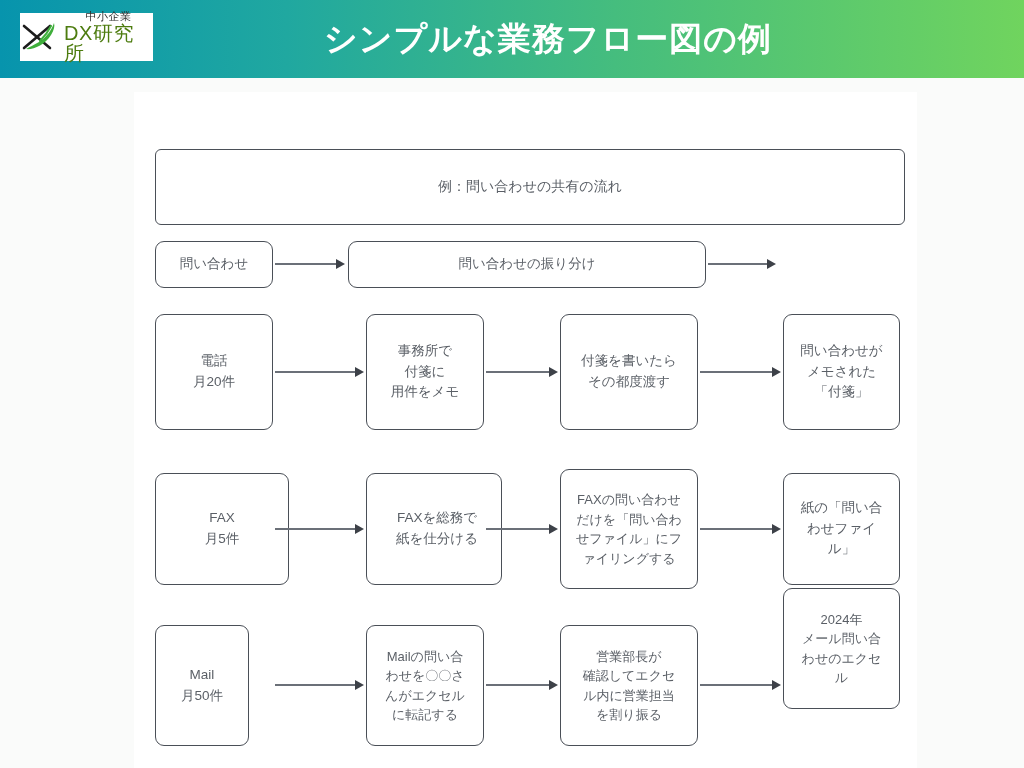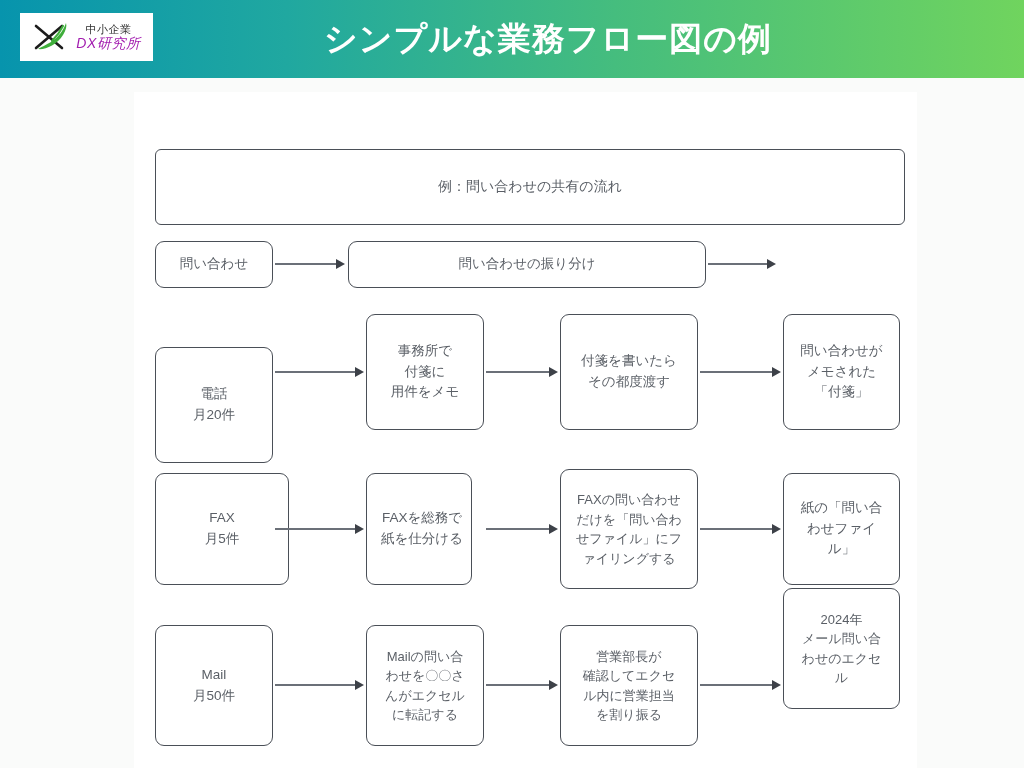--- a/index.html
+++ b/index.html
@@ -42,25 +42,24 @@
     align-items: center;
     line-height: 1;
   }
   #logo-top-text {
     font-size: 11px;
     color: #2b2b2b;
     letter-spacing: 0.5px;
     margin-bottom: 1px;
   }
   #logo-main-text {
-    font-size: 14px;
-    color: #a21caf;
+    font-size: 20px;
+    color: #4d7c0f;
     letter-spacing: 0.6px;
     font-weight: 500;
-    font-style: italic;
   }
   #header-title {
     position: absolute;
     left: 0; top: 0;
     width: 1024px; height: 78px;
     display: flex;
     align-items: center;
     justify-content: center;
     color: #ffffff;
     font-size: 33px;
@@ -160,21 +159,21 @@
   <div class="arrow" style="left:275px; top:258px; width:70px;">
     <span class="shaft"></span>
     <span class="head"></span>
   </div>
   <div class="fbox" style="left:348px; top:241px; width:358px; height:47px;">問い合わせの振り分け</div>
   <div class="arrow" style="left:708px; top:258px; width:68px;">
     <span class="shaft"></span>
     <span class="head"></span>
   </div>
 
-  <div class="fbox" style="left:155px; top:314px; width:118px; height:116px;margin-top:33px;">電話
+  <div class="fbox" style="left:155px; top:314px; width:118px; height:116px;">電話
 月20件</div>
   <div class="arrow" style="left:275px; top:366px; width:89px;">
     <span class="shaft"></span>
     <span class="head"></span>
   </div>
   <div class="fbox" style="left:366px; top:314px; width:118px; height:116px;">事務所で
 付箋に
 用件をメモ</div>
   <div class="arrow" style="left:486px; top:366px; width:72px;">
     <span class="shaft"></span>
@@ -189,39 +188,39 @@
   <div class="fbox" style="left:783px; top:314px; width:117px; height:116px;">問い合わせが
 メモされた
 「付箋」</div>
 
   <div class="fbox" style="left:155px; top:473px; width:134px; height:112px;">FAX
 月5件</div>
   <div class="arrow" style="left:275px; top:523px; width:89px;">
     <span class="shaft"></span>
     <span class="head"></span>
   </div>
-  <div class="fbox" style="left:366px; top:473px; width:106px; height:112px;padding-left:12px;">FAXを総務で
+  <div class="fbox" style="left:366px; top:473px; width:136px; height:112px;padding-left:12px;">FAXを総務で
 紙を仕分ける</div>
   <div class="arrow" style="left:486px; top:523px; width:72px;">
     <span class="shaft"></span>
     <span class="head"></span>
   </div>
   <div class="fbox small-pad" style="left:560px; top:469px; width:138px; height:120px;">FAXの問い合わせ
 だけを「問い合わ
 せファイル」にフ
 ァイリングする</div>
   <div class="arrow" style="left:700px; top:523px; width:81px;">
     <span class="shaft"></span>
     <span class="head"></span>
   </div>
   <div class="fbox" style="left:783px; top:473px; width:117px; height:112px;">紙の「問い合
 わせファイ
 ル」</div>
 
-  <div class="fbox" style="left:155px; top:625px; width:118px; height:121px;">Mail
+  <div class="fbox" style="left:155px; top:625px; width:94px; height:121px;">Mail
 月50件</div>
   <div class="arrow" style="left:275px; top:679px; width:89px;">
     <span class="shaft"></span>
     <span class="head"></span>
   </div>
   <div class="fbox small-pad" style="left:366px; top:625px; width:118px; height:121px;">Mailの問い合
 わせを〇〇さ
 んがエクセル
 に転記する</div>
   <div class="arrow" style="left:486px; top:679px; width:72px;">

